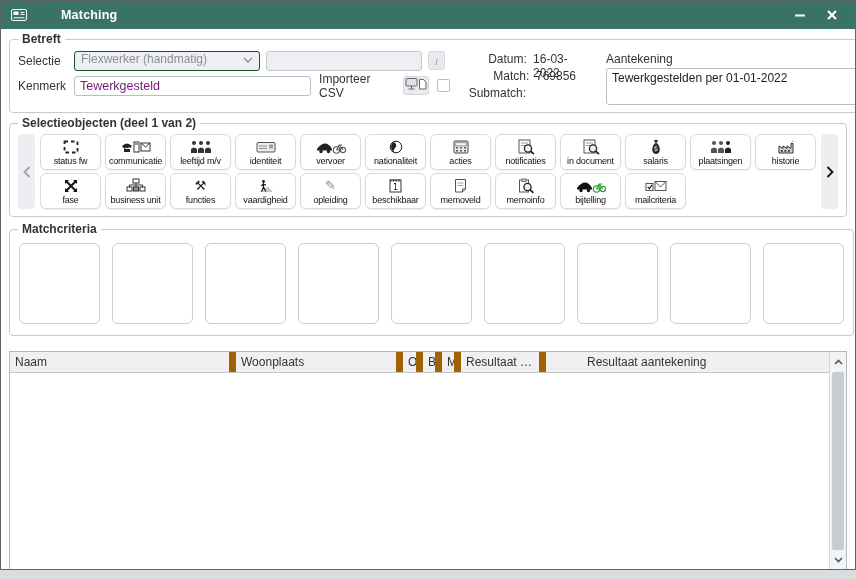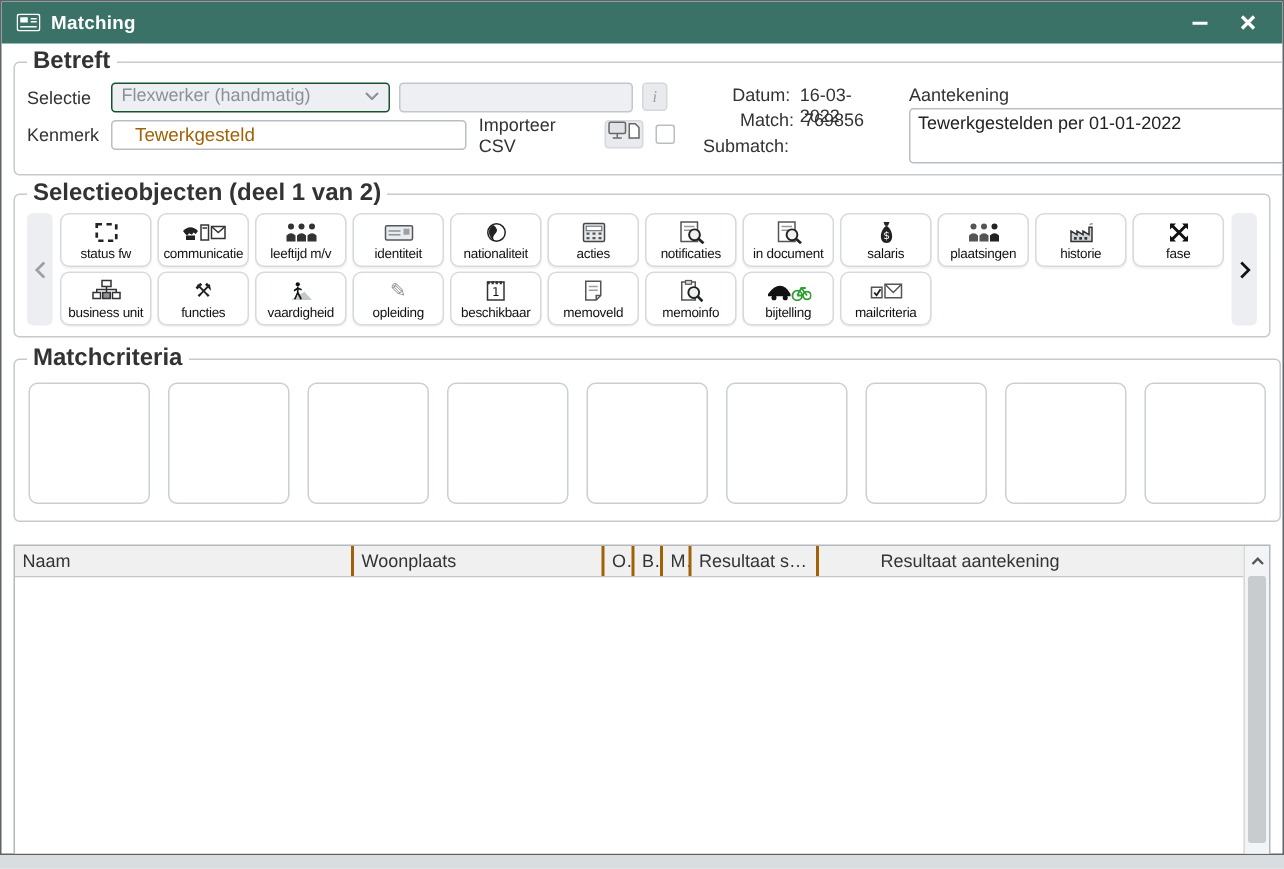--- a/index.html
+++ b/index.html
@@ -1,36 +1,36 @@
 <!DOCTYPE html>
 <html><head>
 <meta charset="utf-8">
 <style>
   * { box-sizing: border-box; margin: 0; padding: 0; }
   html,body { width:856px; height:579px; background:#dadee1; font-family:"Liberation Sans",sans-serif; }
   .window { width:856px; height:570px; background:#fff; border:1px solid #5f6469; display:flex; flex-direction:column; overflow:hidden; }
   .titlebar { height:28px; background:#3b7268; color:#fff; display:flex; align-items:center; padding:0 10px; flex:0 0 auto; }
   .titlebar .app-ic { display:flex; margin-right:7px; }
-  .titlebar .t-title { font-size:12.5px; font-weight:bold; letter-spacing:.2px; }
+  .titlebar .t-title { font-size:12.5px; font-weight:bold; letter-spacing:.2px;margin-left:27px; }
   .titlebar .t-spacer { flex:1; }
   .tb-btn { width:26px; height:22px; display:flex; align-items:center; justify-content:center; cursor:pointer; margin-left:6px; }
   .content { flex:1; padding:3px 8px 0 8px; display:flex; flex-direction:column; }
   fieldset { border:1px solid #c5cad0; border-radius:4px; padding:4px 8px 7px 8px; }
-  legend { font-size:16px; font-weight:bold; color:#333; padding:0 4px; margin-left:0px; }
+  legend { font-size:12px; font-weight:bold; color:#333; padding:0 4px; margin-left:0px; }
   
   .betreft-grid { display:flex; gap:14px; }
   .b-left { width:432px; }
   .frow { display:flex; align-items:center; margin-bottom:4px; height:21px; }
   .flabel { width:56px; font-size:12px; color:#333; flex:0 0 auto; }
   .select { width:186px; height:20px; background:#edeff2; border:1px solid #14532d; border-radius:3px; color:#8b9198; font-size:12px; display:flex; padding:0 6px; }
   .select .sel-text { flex:1; overflow:hidden; white-space:nowrap; }
   .dis-input { width:156px; height:20px; background:#edeff2; border:1px solid #c2c7cc; border-radius:3px; margin-left:6px; }
   .ibtn { width:17px; height:19px; background:#e8eaed; border:1px solid #d4d7db; border-radius:3px; margin-left:6px; display:flex; align-items:center; justify-content:center; color:#9aa0a6; font-size:11px; }
   .ibtn i { font-family:"Liberation Serif",serif; }
-  .text-input { width:238px; height:20px; background:#fff; border:1px solid #b9bec4; border-radius:3px; font-size:12.5px; color:#a16207; padding:0 15px; font-family:"Liberation Sans",sans-serif; }
+  .text-input { width:238px; height:20px; background:#fff; border:1px solid #b9bec4; border-radius:3px; font-size:12.5px; color:#701a75; padding:0 5px; font-family:"Liberation Sans",sans-serif; }
   .csv-label { font-size:12px; color:#333; margin-left:8px; }
   .csv-btn { width:26px; height:19px; background:#e8eaed; border:1px solid #d4d7db; border-radius:3px; margin-left:5px; display:flex; align-items:center; justify-content:center; }
   .csv-check { width:13px; height:13px; background:#fff; border:1px solid #b9bec4; border-radius:2px; margin-left:8px; }
   .b-mid { width:128px; font-size:12px; color:#333; padding-top:2px; }
   .inforow { display:flex; height:17px; }
   .inforow .il { width:62px;text-align:right; }
   .inforow .isep { width:10px; }
   .b-right { flex:1; font-size:12px; color:#333; padding-top:2px; }
   .aant-box { margin-top:2px; width:252px; height:37px; border:1px solid #b9bec4; border-radius:3px; padding:2px 5px; font-size:12px; color:#222; }
   
@@ -45,21 +45,21 @@
   .glyph { font-size:13px; line-height:14px; color:#222; }
   .glyph.gray { color:#8a9097; }
   
   .mc { margin-top:5px; }
   .mc-row { display:flex; gap:12px; padding:3px 1px 4px 1px; }
   .mc-slot { width:81px; height:81px; border:1px solid #c9ced3; border-radius:6px; background:#fff; }
   
   .table-wrap { margin-top:15px; height:220px; border:1px solid #b3b8bd; display:flex; }
   .table-main { flex:1; display:flex; flex-direction:column; overflow:hidden; }
   .thead { display:flex; background:#f0f0f0; border-bottom:1px solid #c6c6c6; flex:0 0 auto; }
-  .th { font-size:12px; color:#333; padding:3px 5px; border-right:2px solid #a16207; white-space:nowrap; overflow:hidden; text-overflow:ellipsis; }
+  .th { font-size:12px; color:#333; padding:3px 5px; border-right:7px solid #a16207; white-space:nowrap; overflow:hidden; text-overflow:ellipsis; }
   .th:last-child { border-right:none; flex:1;margin-left:36px; }
   .tbody { flex:1; background:#fff; }
   .vscroll { width:17px; background:#f3f4f5; border-left:1px solid #d8d8d8; display:flex; flex-direction:column; }
   .sb-btn { height:20px; display:flex; align-items:center; justify-content:center; background:#f3f4f5; }
   .sb-track { flex:1; margin:0 2px; background:#c9cccf; border-radius:2px; }
   .bottom-strip { height:9px; background:#d9dde0; }
 </style>
 </head>
 <body>
 
@@ -195,20 +195,35 @@
             <div class="obj-btn">
               <span class="obj-icon">
                 <svg width="20" height="14" viewBox="0 0 20 14">
                   <rect x="1" y="2.5" width="18" height="9.5" rx="1" fill="#e9ecef" stroke="#555"></rect>
                   <rect x="13" y="4.5" width="4" height="4" fill="#9aa0a6"></rect>
                   <line x1="3" y1="6" x2="11" y2="6" stroke="#8a9097"></line>
                   <line x1="3" y1="8.5" x2="11" y2="8.5" stroke="#8a9097"></line>
                 </svg>
               </span>
               <span class="obj-label">identiteit</span>
+            </div>
+            <div class="obj-btn">
+              <span class="obj-icon">
+                <svg width="30" height="14" viewBox="0 0 30 14">
+                  <path d="M1 9q4-5.5 8-5.5T16 9v1.5H1z" fill="#222"></path>
+                  <circle cx="5" cy="11.5" r="1.7" fill="#222"></circle>
+                  <circle cx="12.5" cy="11.5" r="1.7" fill="#222"></circle>
+                  <g fill="none" stroke="#555" stroke-width="1.1">
+                    <circle cx="20.5" cy="10" r="3.2"></circle>
+                    <circle cx="27" cy="10" r="2.6"></circle>
+                    <path d="M20.5 10l2.7-5h3M23.2 5l3.8 5M20.5 10h3.5"></path>
+                  </g>
+                </svg>
+              </span>
+              <span class="obj-label">vervoer</span>
             </div>
             <div class="obj-btn">
               <span class="obj-icon">
                 <svg width="14" height="14" viewBox="0 0 14 14">
                   <circle cx="7" cy="7" r="5.8" fill="#fff" stroke="#222"></circle>
                   <path d="M5 2q4 3 1 6t1 5Q2 11 2 7t3-5z" fill="#222"></path>
                 </svg>
               </span>
               <span class="obj-label">nationaliteit</span>
             </div>

